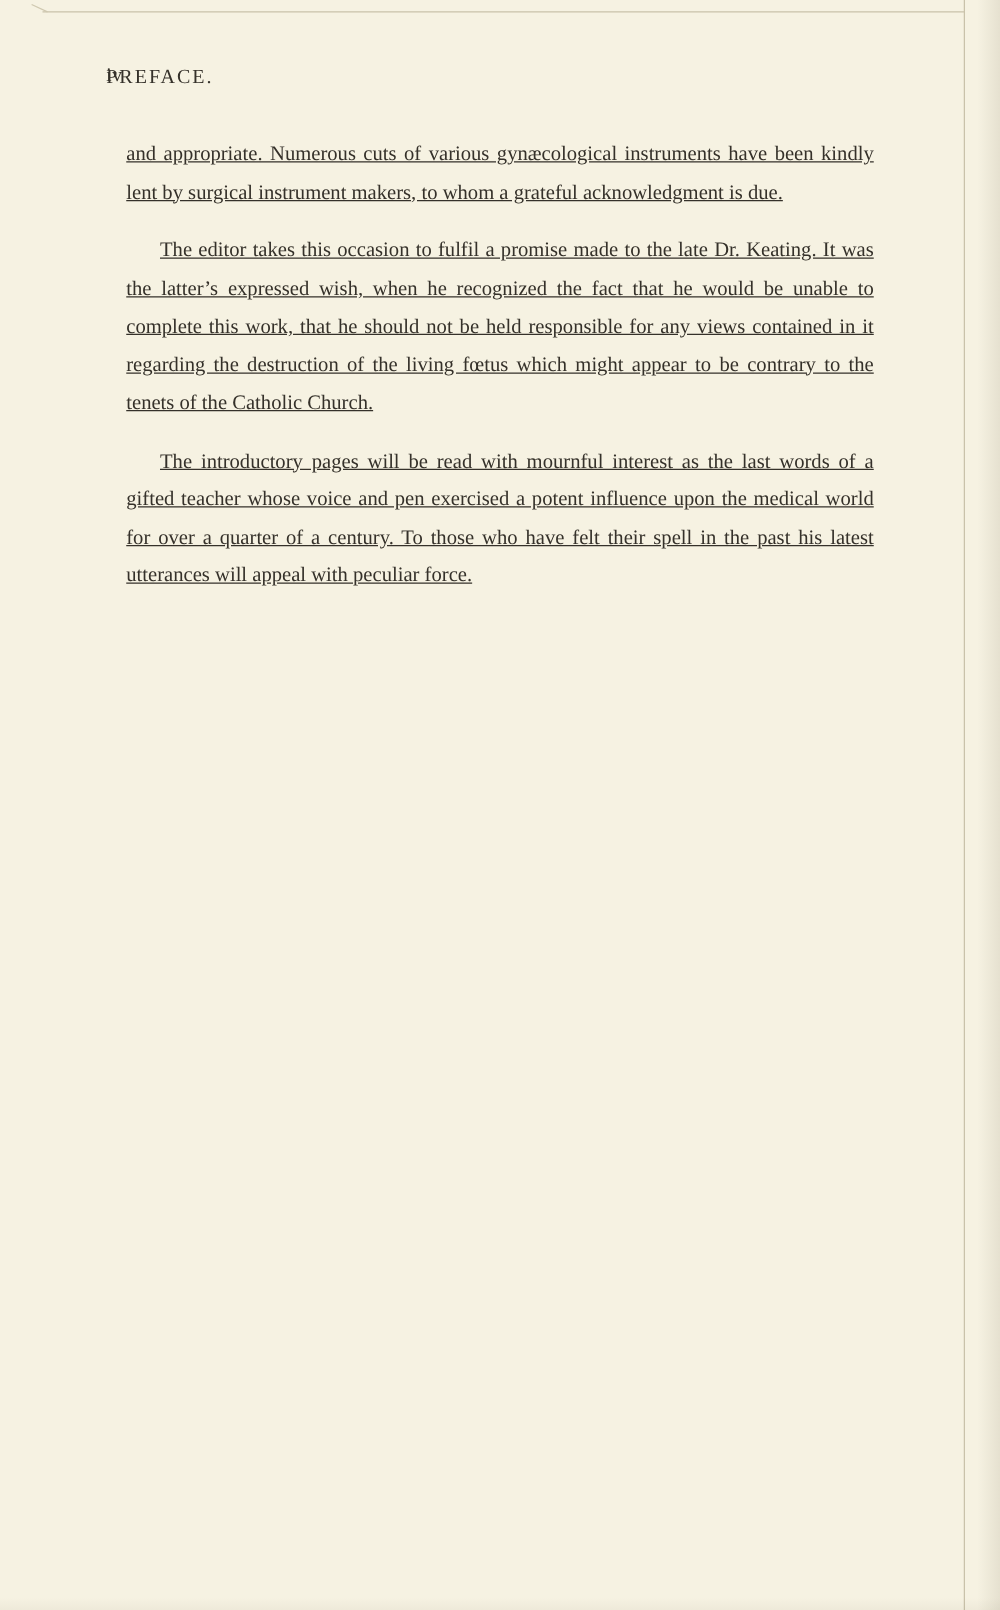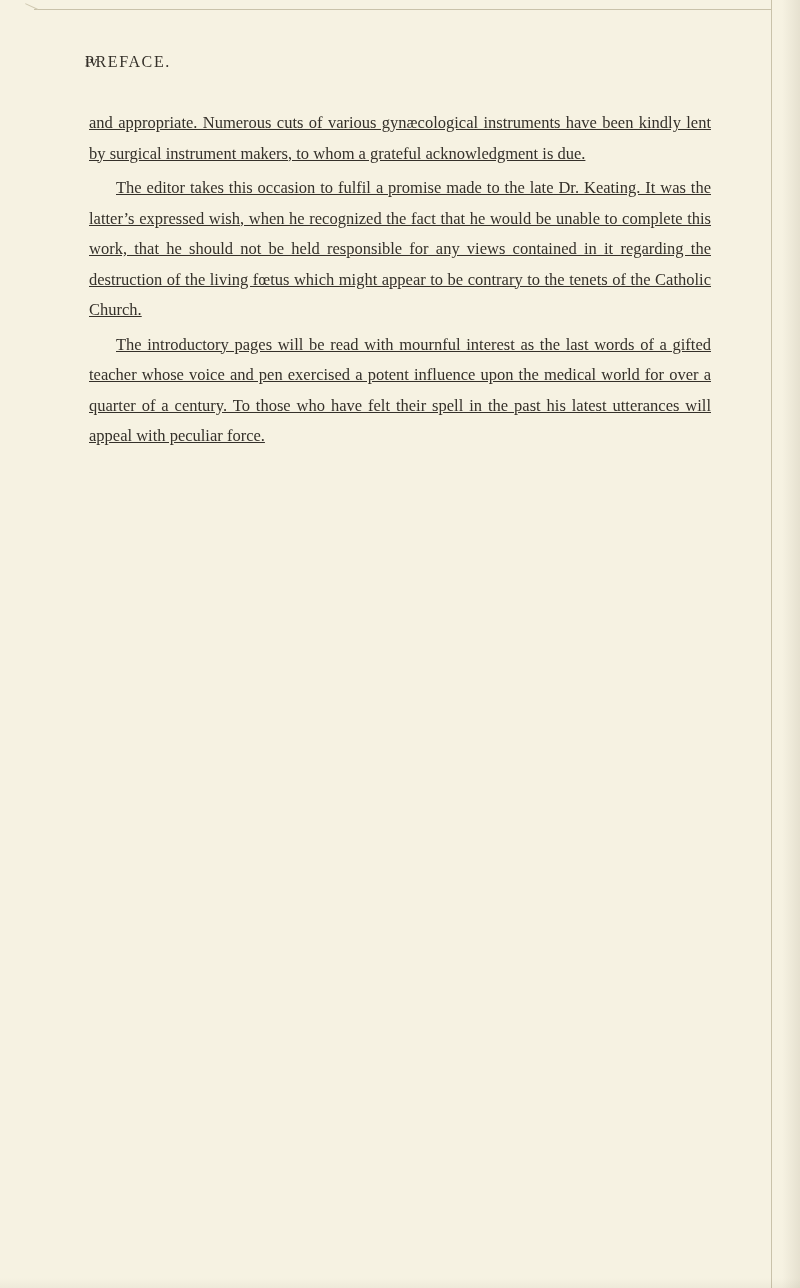--- a/index.html
+++ b/index.html
@@ -85,21 +85,21 @@
     font-size: 16px;
     letter-spacing: 1.6px;
   }
   .body-text {
     margin-top: 32px;
     font-size: 16.5px;
     line-height: 1.85;
     text-align: justify;
   }
   .body-text p {
-    margin: 4px;
+    margin: 16px;
   }
   .body-text p.indent {
     text-indent: 27px;
   }
 </style>
 </head>
 <body>
 
 <div class="scan-edge-top"></div>
 <div class="scan-edge-top-corner"></div>

